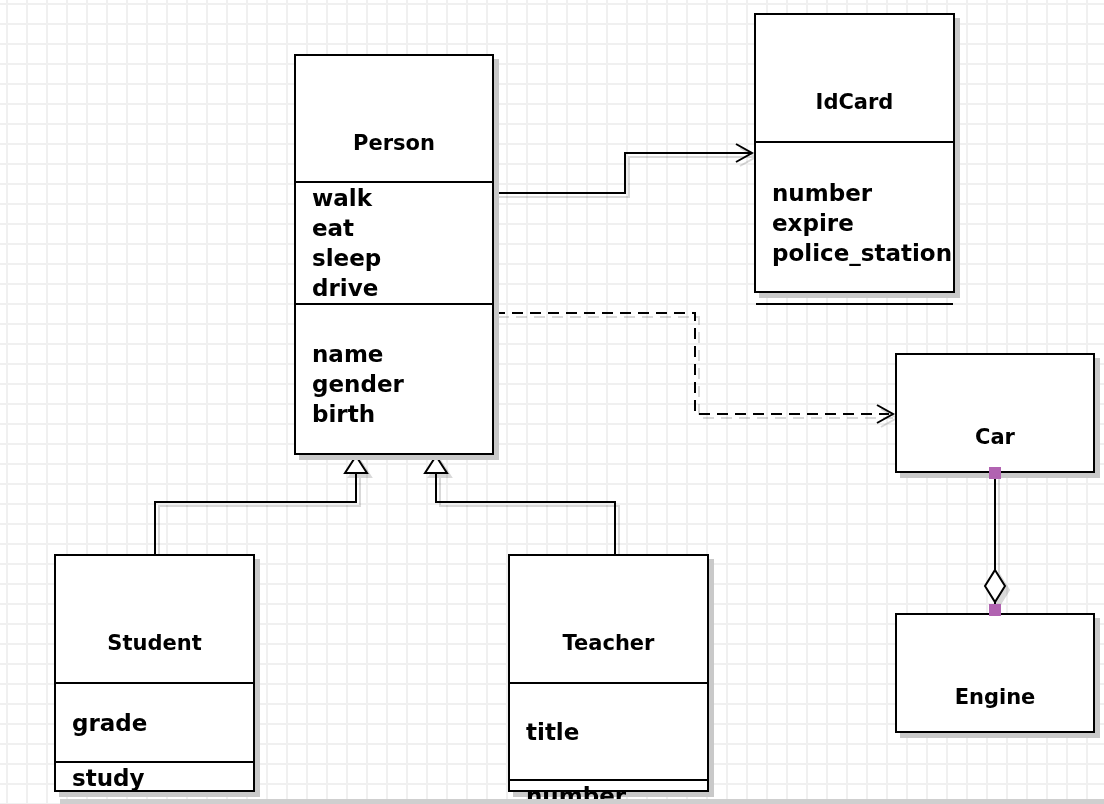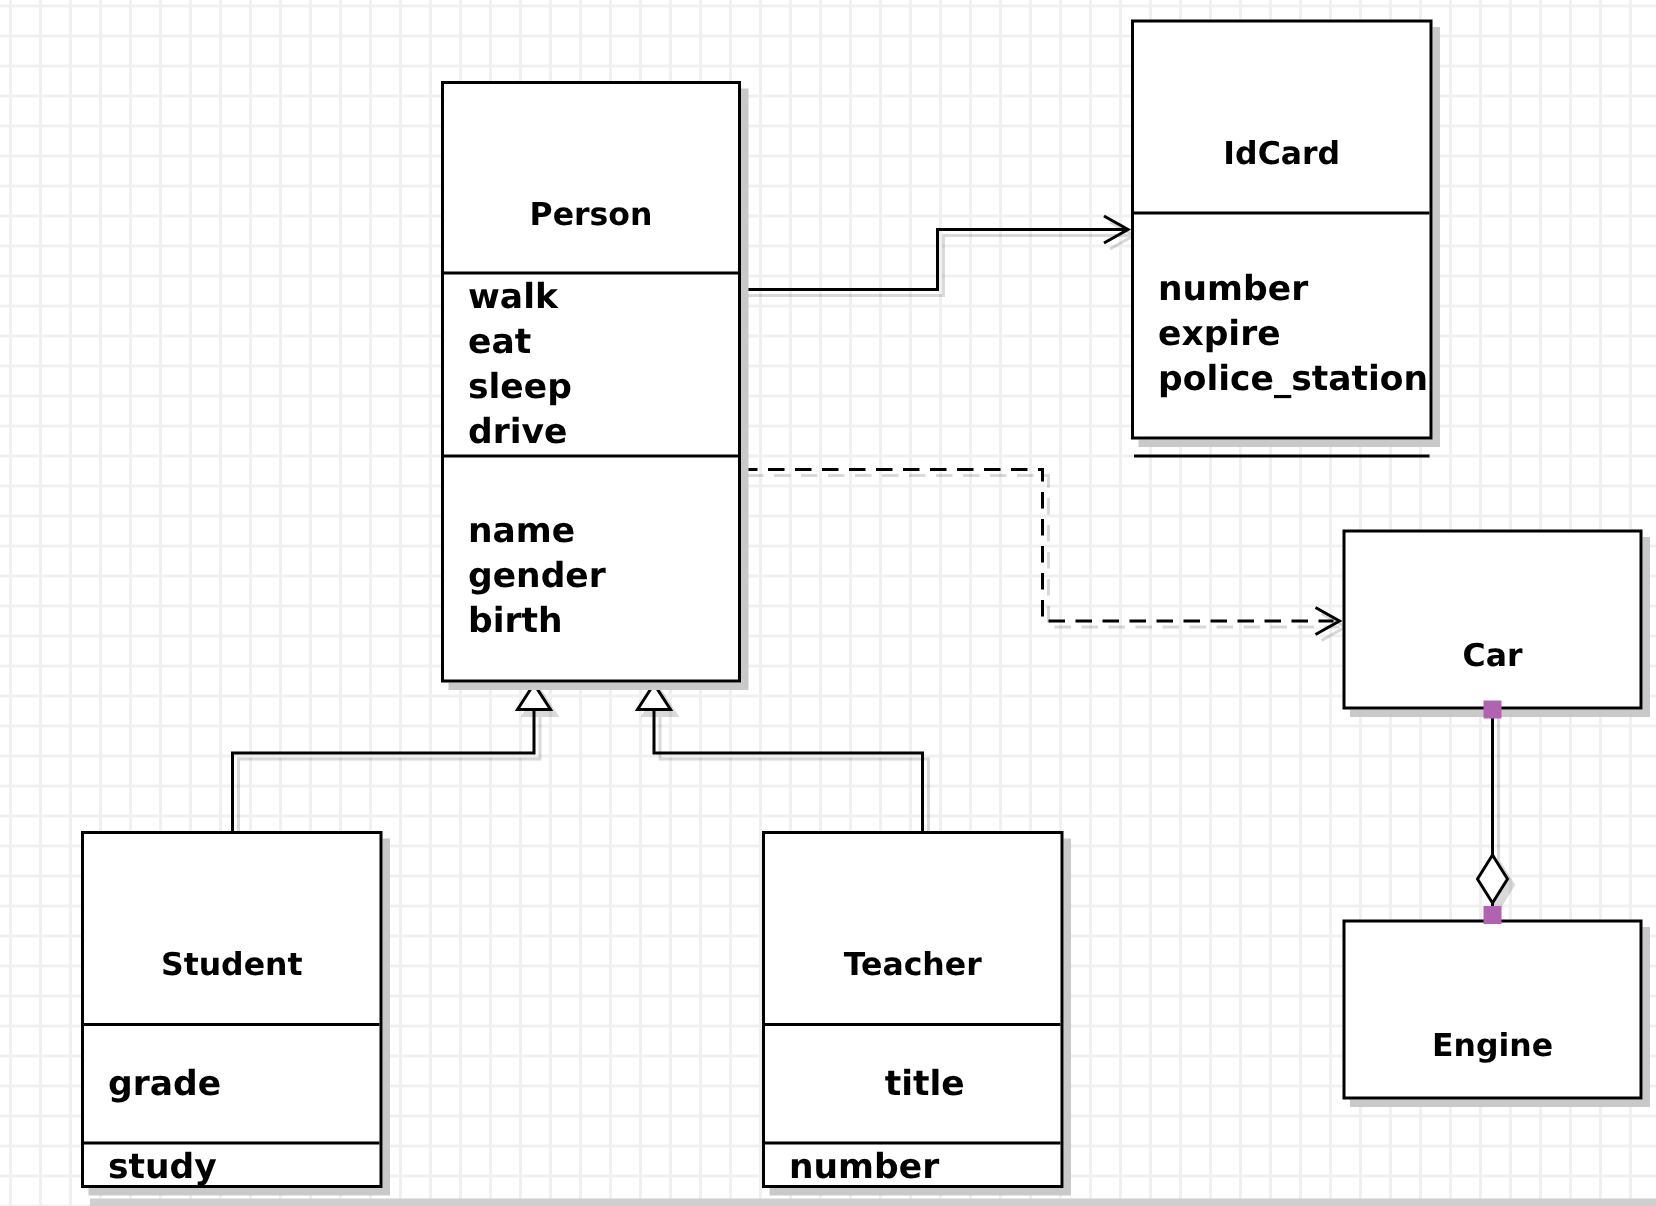--- a/index.html
+++ b/index.html
@@ -48,21 +48,21 @@
   #box-idcard {left:754px;top:13px;width:201px;height:280px;}
   #box-idcard  .uml-title{height:78px;}
   #box-idcard  .sec-attrs{height:162px;}
   #box-car    {left:895px;top:353px;width:200px;height:120px;}
   #box-engine {left:895px;top:613px;width:200px;height:120px;}
   #box-student{left:54px;top:554px;width:201px;height:238px;}
   #box-student .uml-title{height:78px;text-align:right;}
   #box-student .sec-attrs{height:79px;}
   #box-teacher{left:508px;top:554px;width:201px;height:238px;}
   #box-teacher .uml-title{height:78px;}
-  #box-teacher .sec-attrs{height:79px;align-items:center;}
+  #box-teacher .sec-attrs{height:97px;}
 
   svg.connectors{
     position:absolute;left:0;top:0;width:1104px;height:804px;
     filter:drop-shadow(4px 4px 0 rgba(0,0,0,0.15));
   }
   svg.handles{position:absolute;left:0;top:0;width:1104px;height:804px;}
   .page-edge{
     position:absolute;left:60px;top:799px;width:1044px;height:5px;
     background:#cfcfcf;
   }

